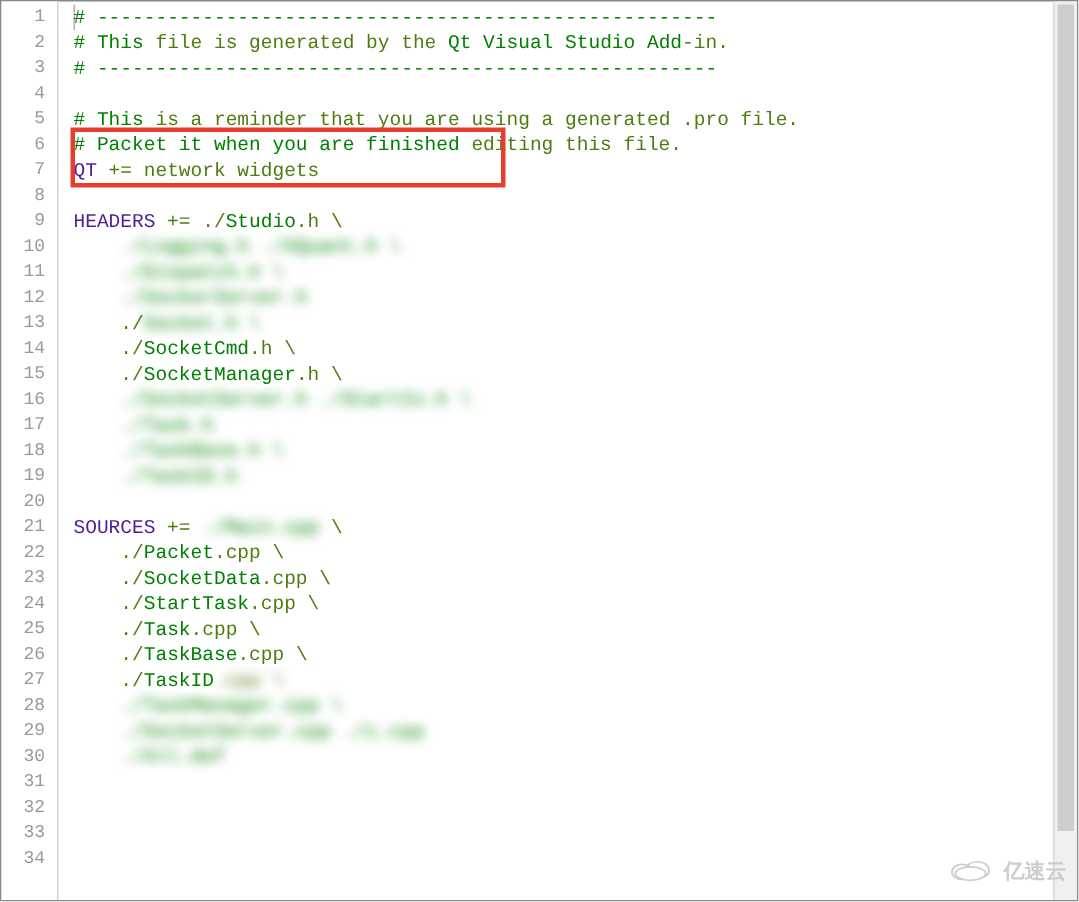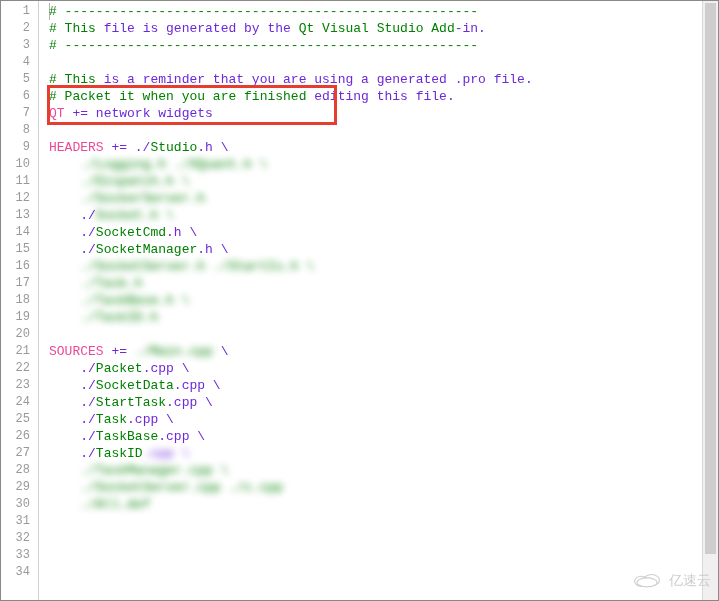--- a/index.html
+++ b/index.html
@@ -60,22 +60,22 @@
       position: absolute;
       left: 10px;
       top: 2px;
       width: 1px;
       height: 17px;
       border-right: 1px solid #000;
       opacity: 0.3;
     }
 
     .tok-comment { color: #008000; }
-    .tok-keyword { color: #ec4899; }
-    .tok-plain { color: #6d28d9; }
+    .tok-keyword { color: #4c1d95; }
+    .tok-plain { color: #4d7c0f; }
 
     .highlight-box {
       position: absolute;
       border: 3px solid #e63e2e;
       pointer-events: none;
     }
 
     .blur {
       filter: blur(3.5px);
       display: inline-block;
@@ -88,21 +88,21 @@
       display: flex;
       align-items: center;
       gap: 4px;
       color: #c8c8c8;
       opacity: 0.9;
     }
     .watermark svg { width: 36px; height: 20px; }
     .watermark-text {
       font-family: "Microsoft YaHei", sans-serif;
       font-size: 14px;
-      font-weight: normal;
+      font-weight: bold;
       color: #c8c8c8;
     }
 
     .scrollbar {
       position: absolute;
       right: 0;
       top: 0;
       bottom: 0;
       width: 16px;
       background: #f0f0f0;

